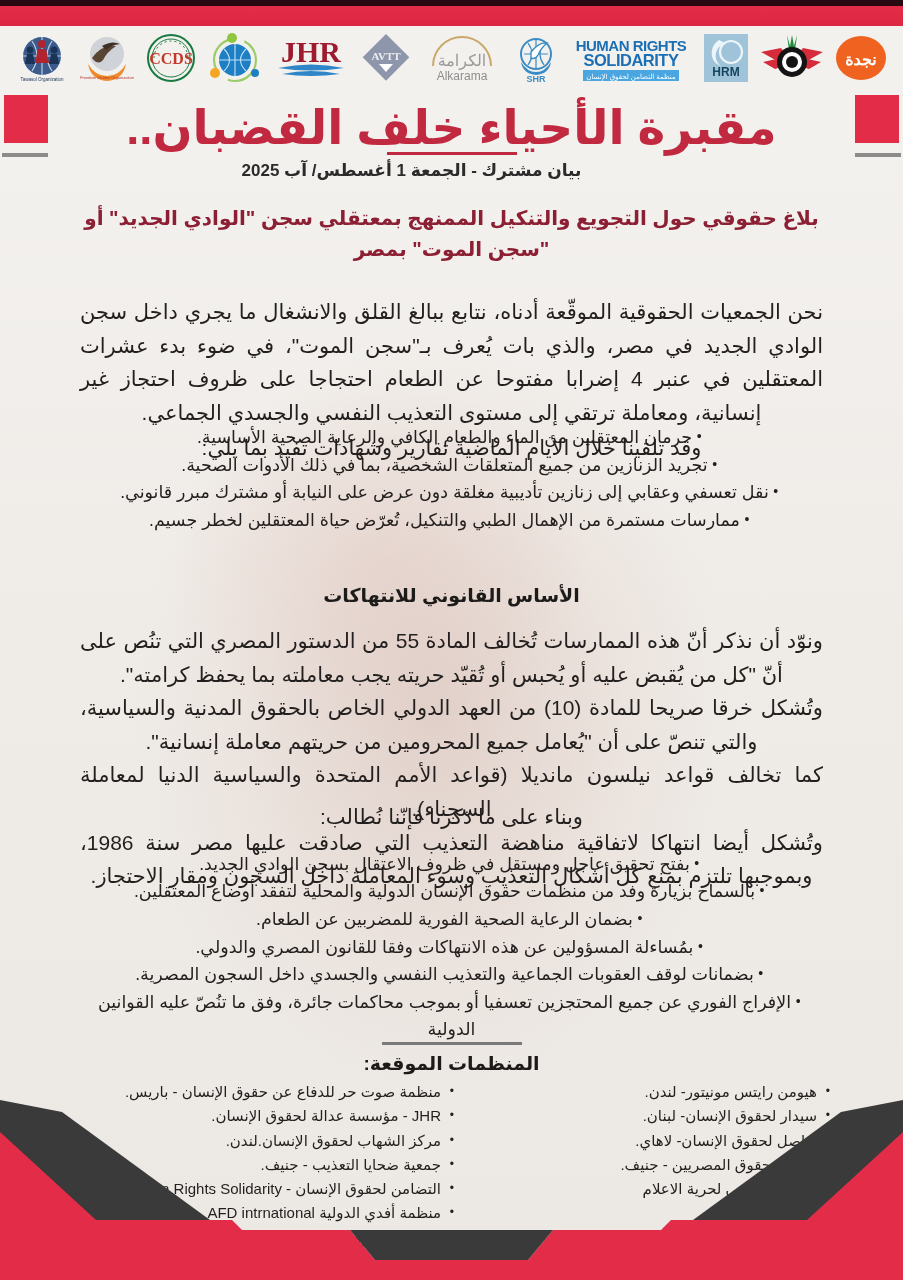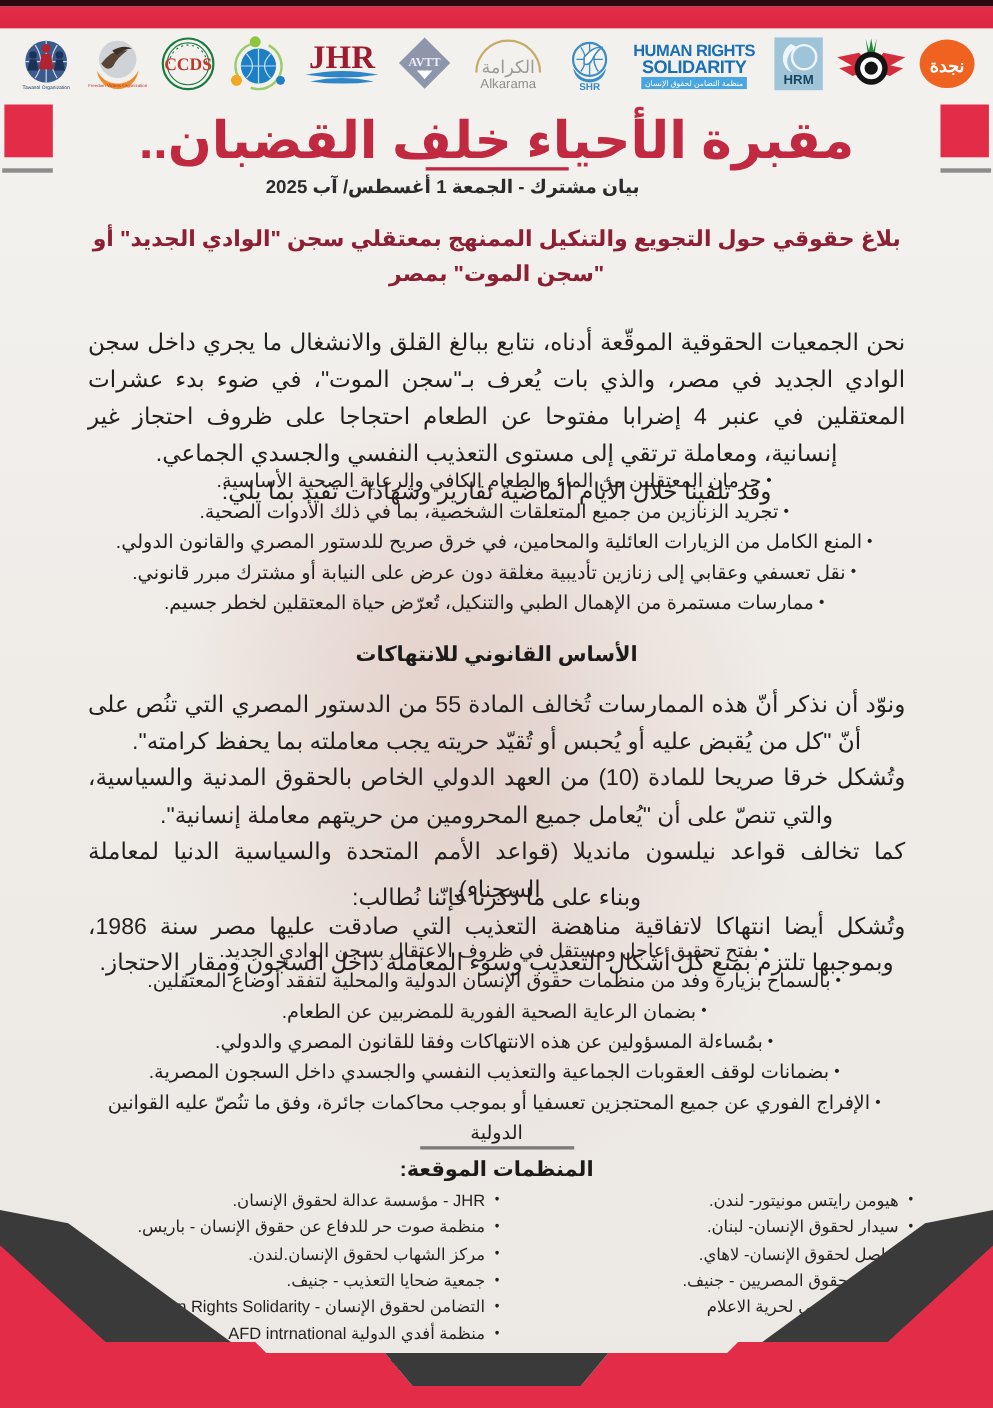--- a/index.html
+++ b/index.html
@@ -247,21 +247,20 @@
 
   <div class="block" style="left:80px;top:295px;width:743px;">
     <div class="para just">نحن الجمعيات الحقوقية الموقّعة أدناه، نتابع ببالغ القلق والانشغال ما يجري داخل سجن الوادي الجديد في مصر، والذي بات يُعرف بـ"سجن الموت"، في ضوء بدء عشرات المعتقلين في عنبر 4 إضرابا مفتوحا عن الطعام احتجاجا على ظروف احتجاز غير إنسانية، ومعاملة ترتقي إلى مستوى التعذيب النفسي والجسدي الجماعي.</div>
     <div class="para" style="margin-top:2px;">وقد تلقينا خلال الأيام الماضية تقارير وشهادات تفيد بما يلي:</div>
   </div>
 
   <div class="block" style="left:80px;top:424px;width:743px;">
     <ul class="blist">
       <li><span class="bl">•</span><span>حرمان المعتقلين من الماء والطعام الكافي والرعاية الصحية الأساسية.</span></li>
       <li><span class="bl">•</span><span>تجريد الزنازين من جميع المتعلقات الشخصية، بما في ذلك الأدوات الصحية.</span></li>
-      <li><span class="bl">•</span><span>المنع الكامل من الزيارات العائلية والمحامين، في خرق صريح للدستور المصري والقانون الدولي.</span></li>
       <li><span class="bl">•</span><span>نقل تعسفي وعقابي إلى زنازين تأديبية مغلقة دون عرض على النيابة أو مشترك مبرر قانوني.</span></li>
       <li><span class="bl">•</span><span>ممارسات مستمرة من الإهمال الطبي والتنكيل، تُعرّض حياة المعتقلين لخطر جسيم.</span></li>
     </ul>
   </div>
 
   <div class="block" style="left:80px;top:584px;width:743px;">
     <div class="sec-title">الأساس القانوني للانتهاكات</div>
     <div class="para just" style="margin-top:17px;">ونوّد أن نذكر أنّ هذه الممارسات تُخالف المادة 55 من الدستور المصري التي تنُص على أنّ "كل من يُقبض عليه أو يُحبس أو تُقيّد حريته يجب معاملته بما يحفظ كرامته".</div>
     <div class="para just">وتُشكل خرقا صريحا للمادة (10) من العهد الدولي الخاص بالحقوق المدنية والسياسية، والتي تنصّ على أن "يُعامل جميع المحرومين من حريتهم معاملة إنسانية".</div>
     <div class="para just">كما تخالف قواعد نيلسون مانديلا (قواعد الأمم المتحدة والسياسية الدنيا لمعاملة السجناء).</div>
@@ -289,22 +288,22 @@
         <li><span class="bl">•</span><span>هيومن رايتس مونيتور- لندن.</span></li>
         <li><span class="bl">•</span><span>سيدار لحقوق الإنسان- لبنان.</span></li>
         <li><span class="bl">•</span><span>تواصل لحقوق الإنسان- لاهاي.</span></li>
         <li><span class="bl">•</span><span>مجلس حقوق المصريين - جنيف.</span></li>
         <li><span class="bl">•</span><span>المرصد العربي لحرية الاعلام</span></li>
         <li><span class="bl">•</span><span>مؤسسة نجدة</span></li>
       </ul>
     </div>
     <div class="sig-col col-right">
       <ul>
+        <li><span class="bl">•</span><span>منظمة صوت حر للدفاع عن حقوق الإنسان - باريس.</span></li>
         <li><span class="bl">•</span><span>JHR - مؤسسة عدالة لحقوق الإنسان.</span></li>
-        <li><span class="bl">•</span><span>منظمة صوت حر للدفاع عن حقوق الإنسان - باريس.</span></li>
         <li><span class="bl">•</span><span>مركز الشهاب لحقوق الإنسان.لندن.</span></li>
         <li><span class="bl">•</span><span>جمعية ضحايا التعذيب - جنيف.</span></li>
         <li><span class="bl">•</span><span>التضامن لحقوق الإنسان - Human Rights Solidarity.</span></li>
         <li><span class="bl">•</span><span>منظمة أفدي الدولية AFD intrnational</span></li>
         <li><span class="bl">•</span><span>الكرامة لحقوق الإنسان - جنيف.</span></li>
       </ul>
     </div>
   </div>
 
   <svg class="footer-shapes" viewBox="0 0 903 210" preserveAspectRatio="none">

